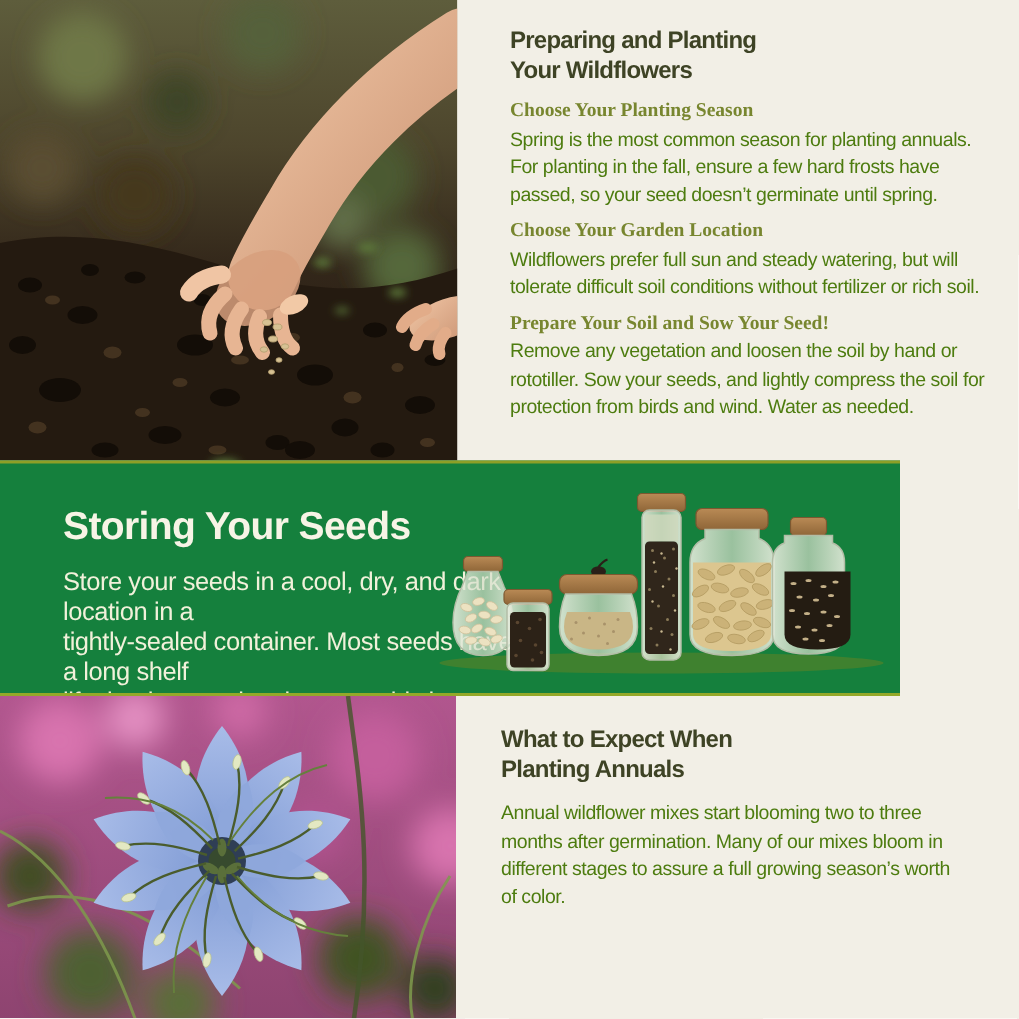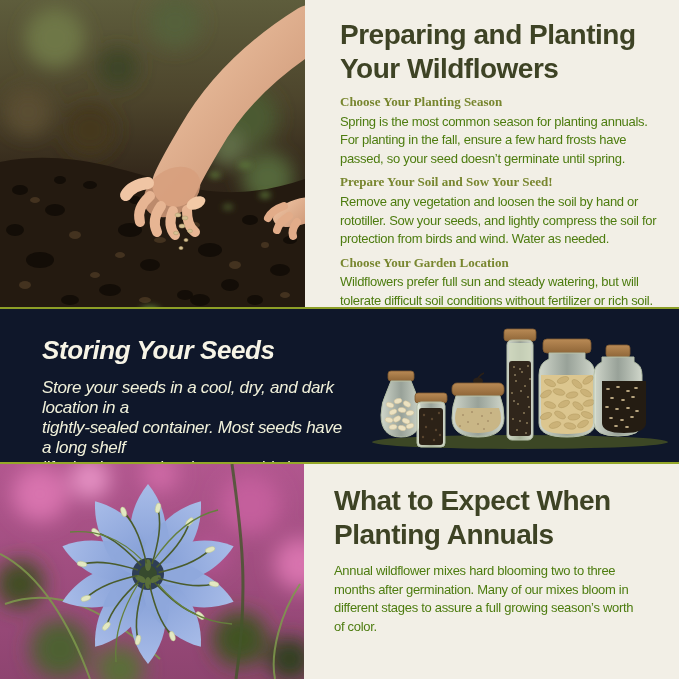--- a/index.html
+++ b/index.html
@@ -14,43 +14,42 @@
   }
   
   .section-top { position: absolute; left: 0; top: 0; width: 679px; height: 307px; }
   .photo-hand { position: absolute; left: 0; top: 0; width: 305px; height: 307px; overflow: hidden; }
   .panel-top {
     position: absolute; left: 305px; top: 0; width: 374px; height: 307px;
     background: #f2efe6;
     padding: 18px 12px 0 35px;
   }
   h1.big-title {
-    font-size: 28px; font-weight: 700; color: #3e4325;
+    font-size: 16px; font-weight: 700; color: #3e4325;
     line-height: 1.22; letter-spacing: -0.5px;
     margin: 0 0 8px 0;
     white-space: pre-line;
   }
   .sub-block h3 {
     font-size: 13px; font-weight: 700; color: #78862f;
     margin: 6px 0 3px 0; line-height: 1.2; font-family: Liberation Serif, serif;
   }
   .sub-block p, .body-text {
     font-size: 13px; color: #4d7c0f; line-height: 18.5px;
     letter-spacing: -0.3px;
     margin: 0 0 3px 0;
     white-space: pre-line;
   }
   
   .band {
-    position: absolute; left: 0; top: 307px; width: 679px; height: 157px;
-    background: #0f172a;
+    position: absolute; left: 0; top: 307px; width: 600px; height: 157px;
+    background: #15803d;
     border-top: 2px solid #8d9f27;
     border-bottom: 2px solid #95a829;
     overflow: hidden;
-    font-style: italic;
   }
   .band-text { position: absolute; left: 42px; top: 26px; width: 300px; }
   .band-text h2 {
     font-size: 26px; font-weight: 700; color: #f7f4e6;
     letter-spacing: -0.4px; line-height: 1.2; margin: 0 0 12px 0;
   }
   .band-text p {
     font-size: 17px; color: #f1f1da; line-height: 20px;
     letter-spacing: -0.3px; white-space: pre-line;
   }
@@ -187,30 +186,30 @@
 Your Wildflowers</h1>
 
       <div class="sub-block">
         <h3>Choose Your Planting Season</h3>
         <p>Spring is the most common season for planting annuals.
 For planting in the fall, ensure a few hard frosts have
 passed, so your seed doesn’t germinate until spring.</p>
       </div>
 
       <div class="sub-block">
+        <h3>Choose Your Garden Location</h3>
+        <p>Wildflowers prefer full sun and steady watering, but will
+tolerate difficult soil conditions without fertilizer or rich soil.</p>
+      </div>
+
+      <div class="sub-block">
         <h3>Prepare Your Soil and Sow Your Seed!</h3>
         <p>Remove any vegetation and loosen the soil by hand or
 rototiller. Sow your seeds, and lightly compress the soil for
 protection from birds and wind. Water as needed.</p>
-      </div>
-
-      <div class="sub-block">
-        <h3>Choose Your Garden Location</h3>
-        <p>Wildflowers prefer full sun and steady watering, but will
-tolerate difficult soil conditions without fertilizer or rich soil.</p>
       </div>
     </div>
   </div>
 
   <div class="band">
     <div class="band-text">
       <h2>Storing Your Seeds</h2>
       <p>Store your seeds in a cool, dry, and dark location in a
 tightly-sealed container. Most seeds have a long shelf
 life, but heat and moisture could shorten it.</p>
@@ -549,20 +548,20 @@
             <path d="M10,10 C30,34 54,48 84,50"></path>
             <path d="M-10,10 C-26,36 -34,60 -32,88"></path>
           </g>
         </g>
       </svg>
     </div>
 
     <div class="panel-bottom">
       <h1 class="big-title">What to Expect When
 Planting Annuals</h1>
-      <p class="body-text">Annual wildflower mixes hard blooming two to three
+      <p class="body-text">Annual wildflower mixes start blooming two to three
 months after germination. Many of our mixes bloom in
 different stages to assure a full growing season’s worth
 of color.</p>
     </div>
   </div>
 
 </div>
 
 </body></html>

